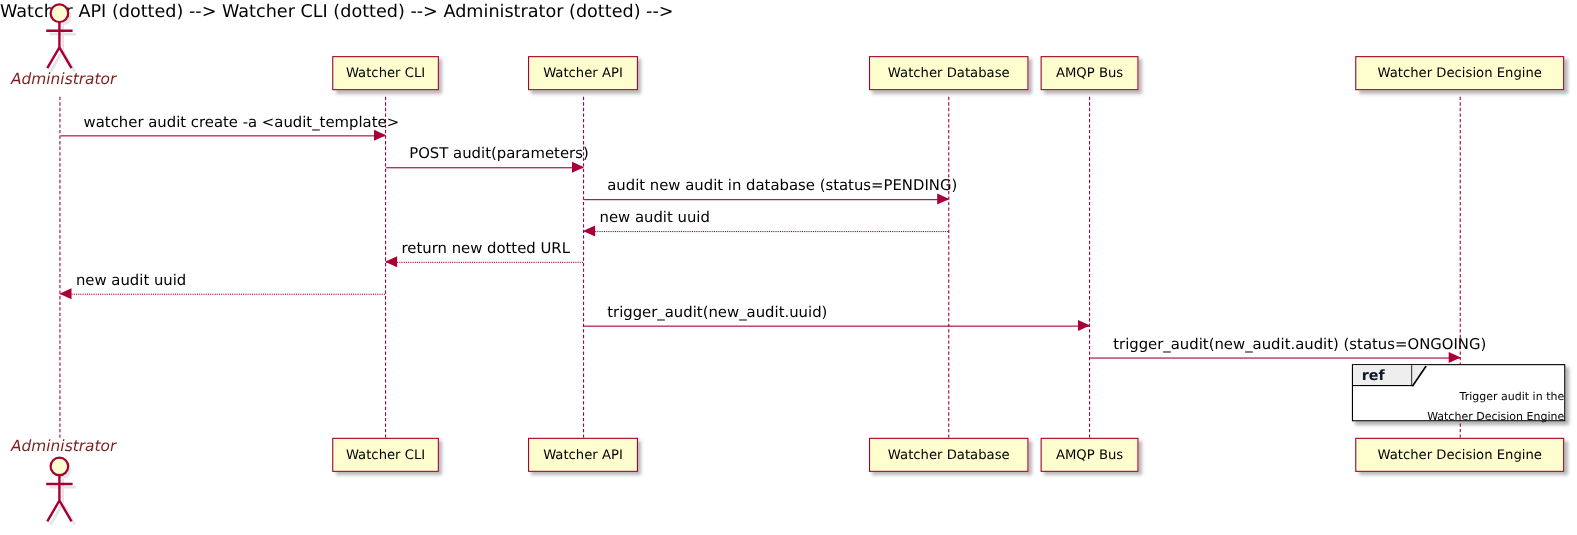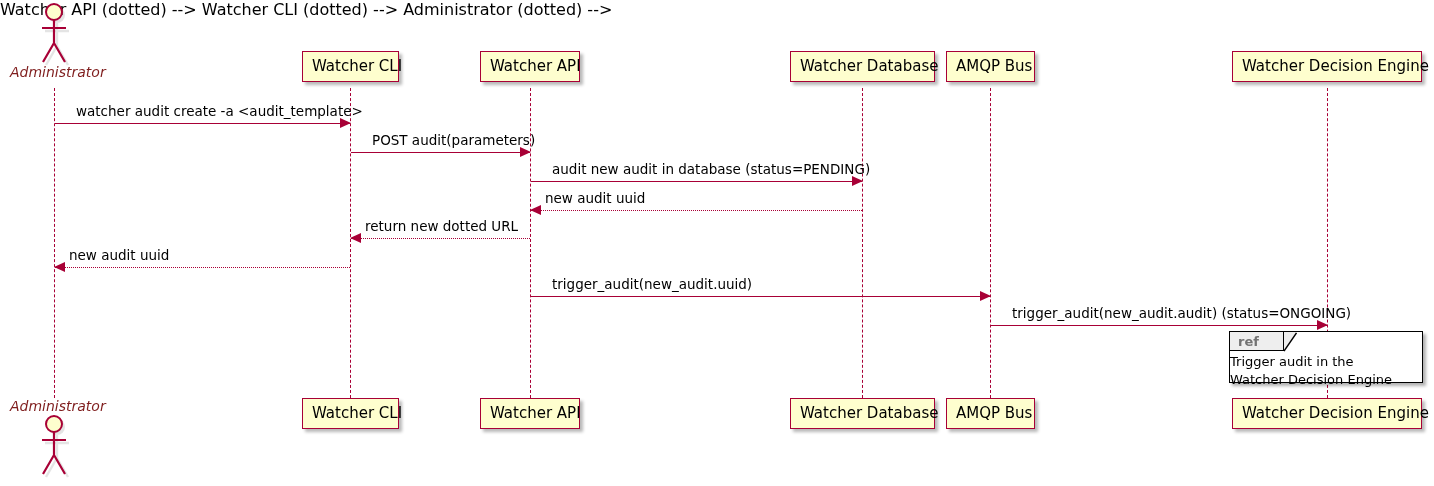--- a/index.html
+++ b/index.html
@@ -30,21 +30,21 @@
   
   .participant {
     position: absolute;
     box-sizing: border-box;
     background: #FEFECE;
     border: 1.5px solid #A80036;
     box-shadow: 3px 3px 3px rgba(0,0,0,0.28);
     height: 31px;
     line-height: 28px;
     text-align: center;
-    font-size: 15px;
+    font-size: 12px;
     color: #000000;
     white-space: nowrap;
     padding: 0 9px;
   }
 
   
   .actor-wrap {
     position: absolute;
   }
   .actor-svg { display: block; }
@@ -111,38 +111,38 @@
   .ref-tab {
     position: absolute;
     left: 0;
     top: 0;
     height: 19px;
     background: #EEEEEE;
     border-right: 1.5px solid #000000;
     border-bottom: 1.5px solid #000000;
     font-size: 13px;
     font-weight: bold;
-    color: #737373;
+    color: #0f172a;
     line-height: 19px;
     padding: 0 7px 0 8px;
     box-sizing: border-box;
   }
   .ref-tab-corner {
     position: absolute;
     top: 0;
     width: 0;
     height: 0;
   }
   .ref-body {
     position: absolute;
     left: 0;
     right: 0;
     top: 21px;
-    text-align: left;
-    font-size: 13px;
+    text-align: right;
+    font-size: 10px;
     color: #000000;
     line-height: 18px;
   }
 </style>
 </head>
 <body>
 
 <div id="diagram">
 
   

